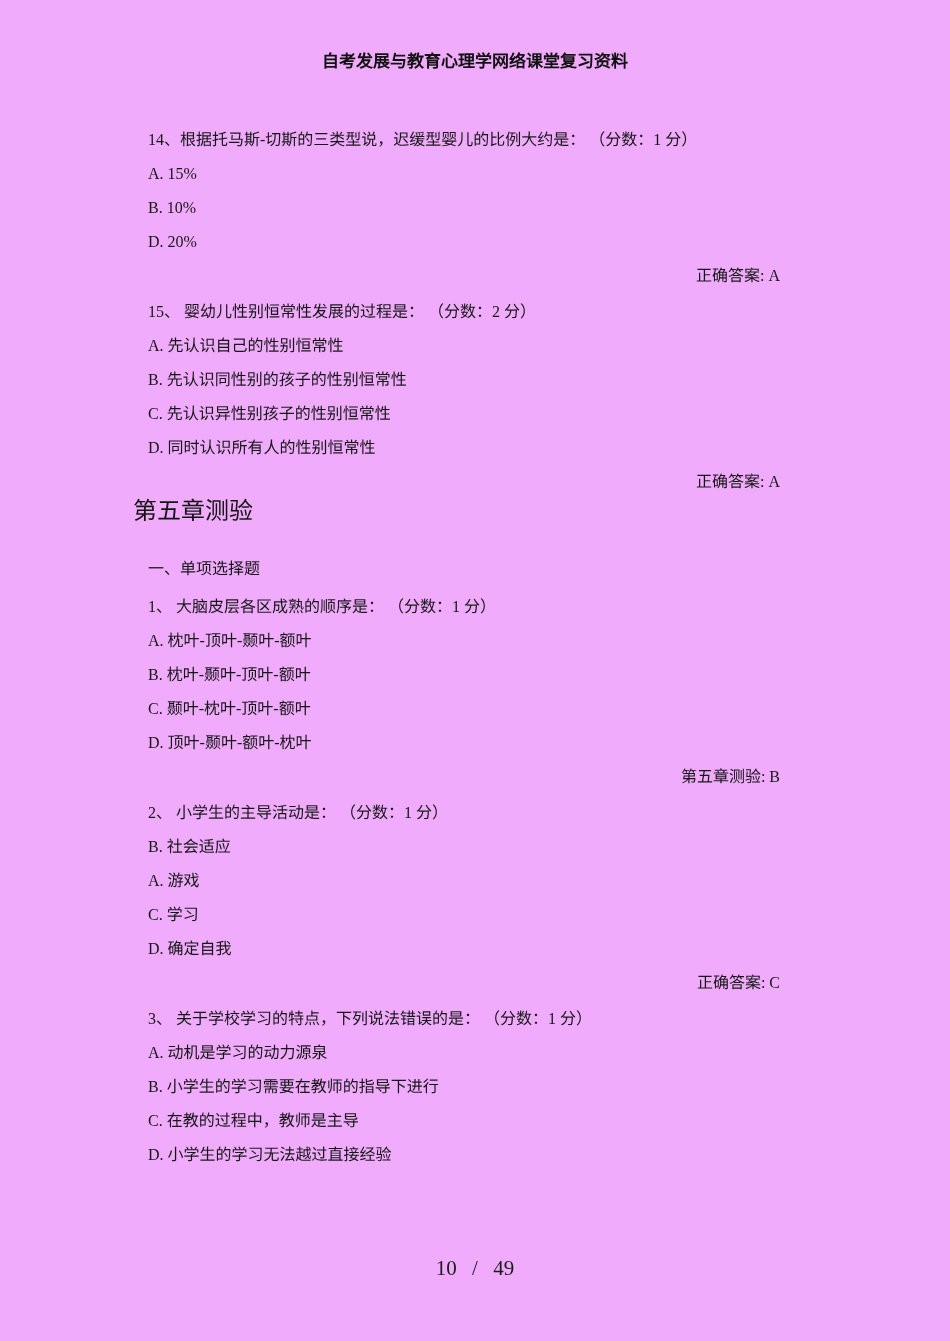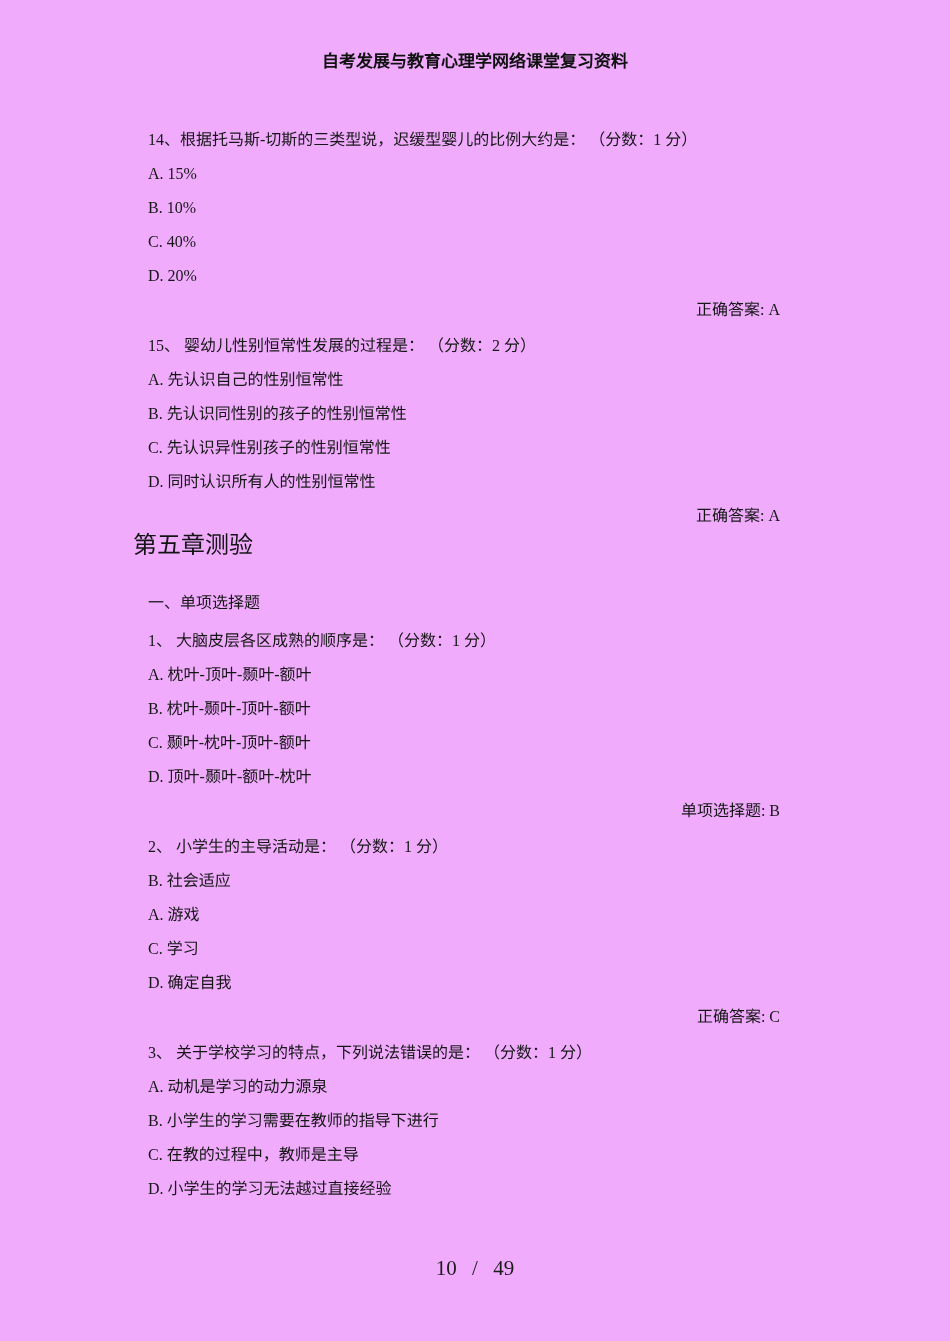--- a/index.html
+++ b/index.html
@@ -78,21 +78,20 @@
 <div class="page">
 
   <div class="doc-title">自考发展与教育心理学网络课堂复习资料</div>
 
   <div class="content">
 
     <div class="qblock first">
       <p class="pline stem">14、根据托马斯-切斯的三类型说，迟缓型婴儿的比例大约是： （分数：1 分）</p>
       <p class="pline option">A. 15%</p>
       <p class="pline option">B. 10%</p>
-      <p class="pline option">C. 40%</p>
       <p class="pline option">D. 20%</p>
       <p class="pline answer-line">正确答案: A</p>
     </div>
 
     <div class="qblock">
       <p class="pline stem">15、 婴幼儿性别恒常性发展的过程是： （分数：2 分）</p>
       <p class="pline option">A. 先认识自己的性别恒常性</p>
       <p class="pline option">B. 先认识同性别的孩子的性别恒常性</p>
       <p class="pline option">C. 先认识异性别孩子的性别恒常性</p>
       <p class="pline option">D. 同时认识所有人的性别恒常性</p>
@@ -102,21 +101,21 @@
     <h1 class="chapter-heading">第五章测验</h1>
 
     <p class="section-heading">一、单项选择题</p>
 
     <div class="qblock after-section">
       <p class="pline stem">1、 大脑皮层各区成熟的顺序是： （分数：1 分）</p>
       <p class="pline option">A. 枕叶-顶叶-颞叶-额叶</p>
       <p class="pline option">B. 枕叶-颞叶-顶叶-额叶</p>
       <p class="pline option">C. 颞叶-枕叶-顶叶-额叶</p>
       <p class="pline option">D. 顶叶-颞叶-额叶-枕叶</p>
-      <p class="pline answer-line">单项选择题: B</p>
+      <p class="pline answer-line">第五章测验: B</p>
     </div>
 
     <div class="qblock">
       <p class="pline stem">2、 小学生的主导活动是： （分数：1 分）</p>
       <p class="pline option">B. 社会适应</p>
       <p class="pline option">A. 游戏</p>
       <p class="pline option">C. 学习</p>
       <p class="pline option">D. 确定自我</p>
       <p class="pline answer-line">正确答案: C</p>
     </div>

